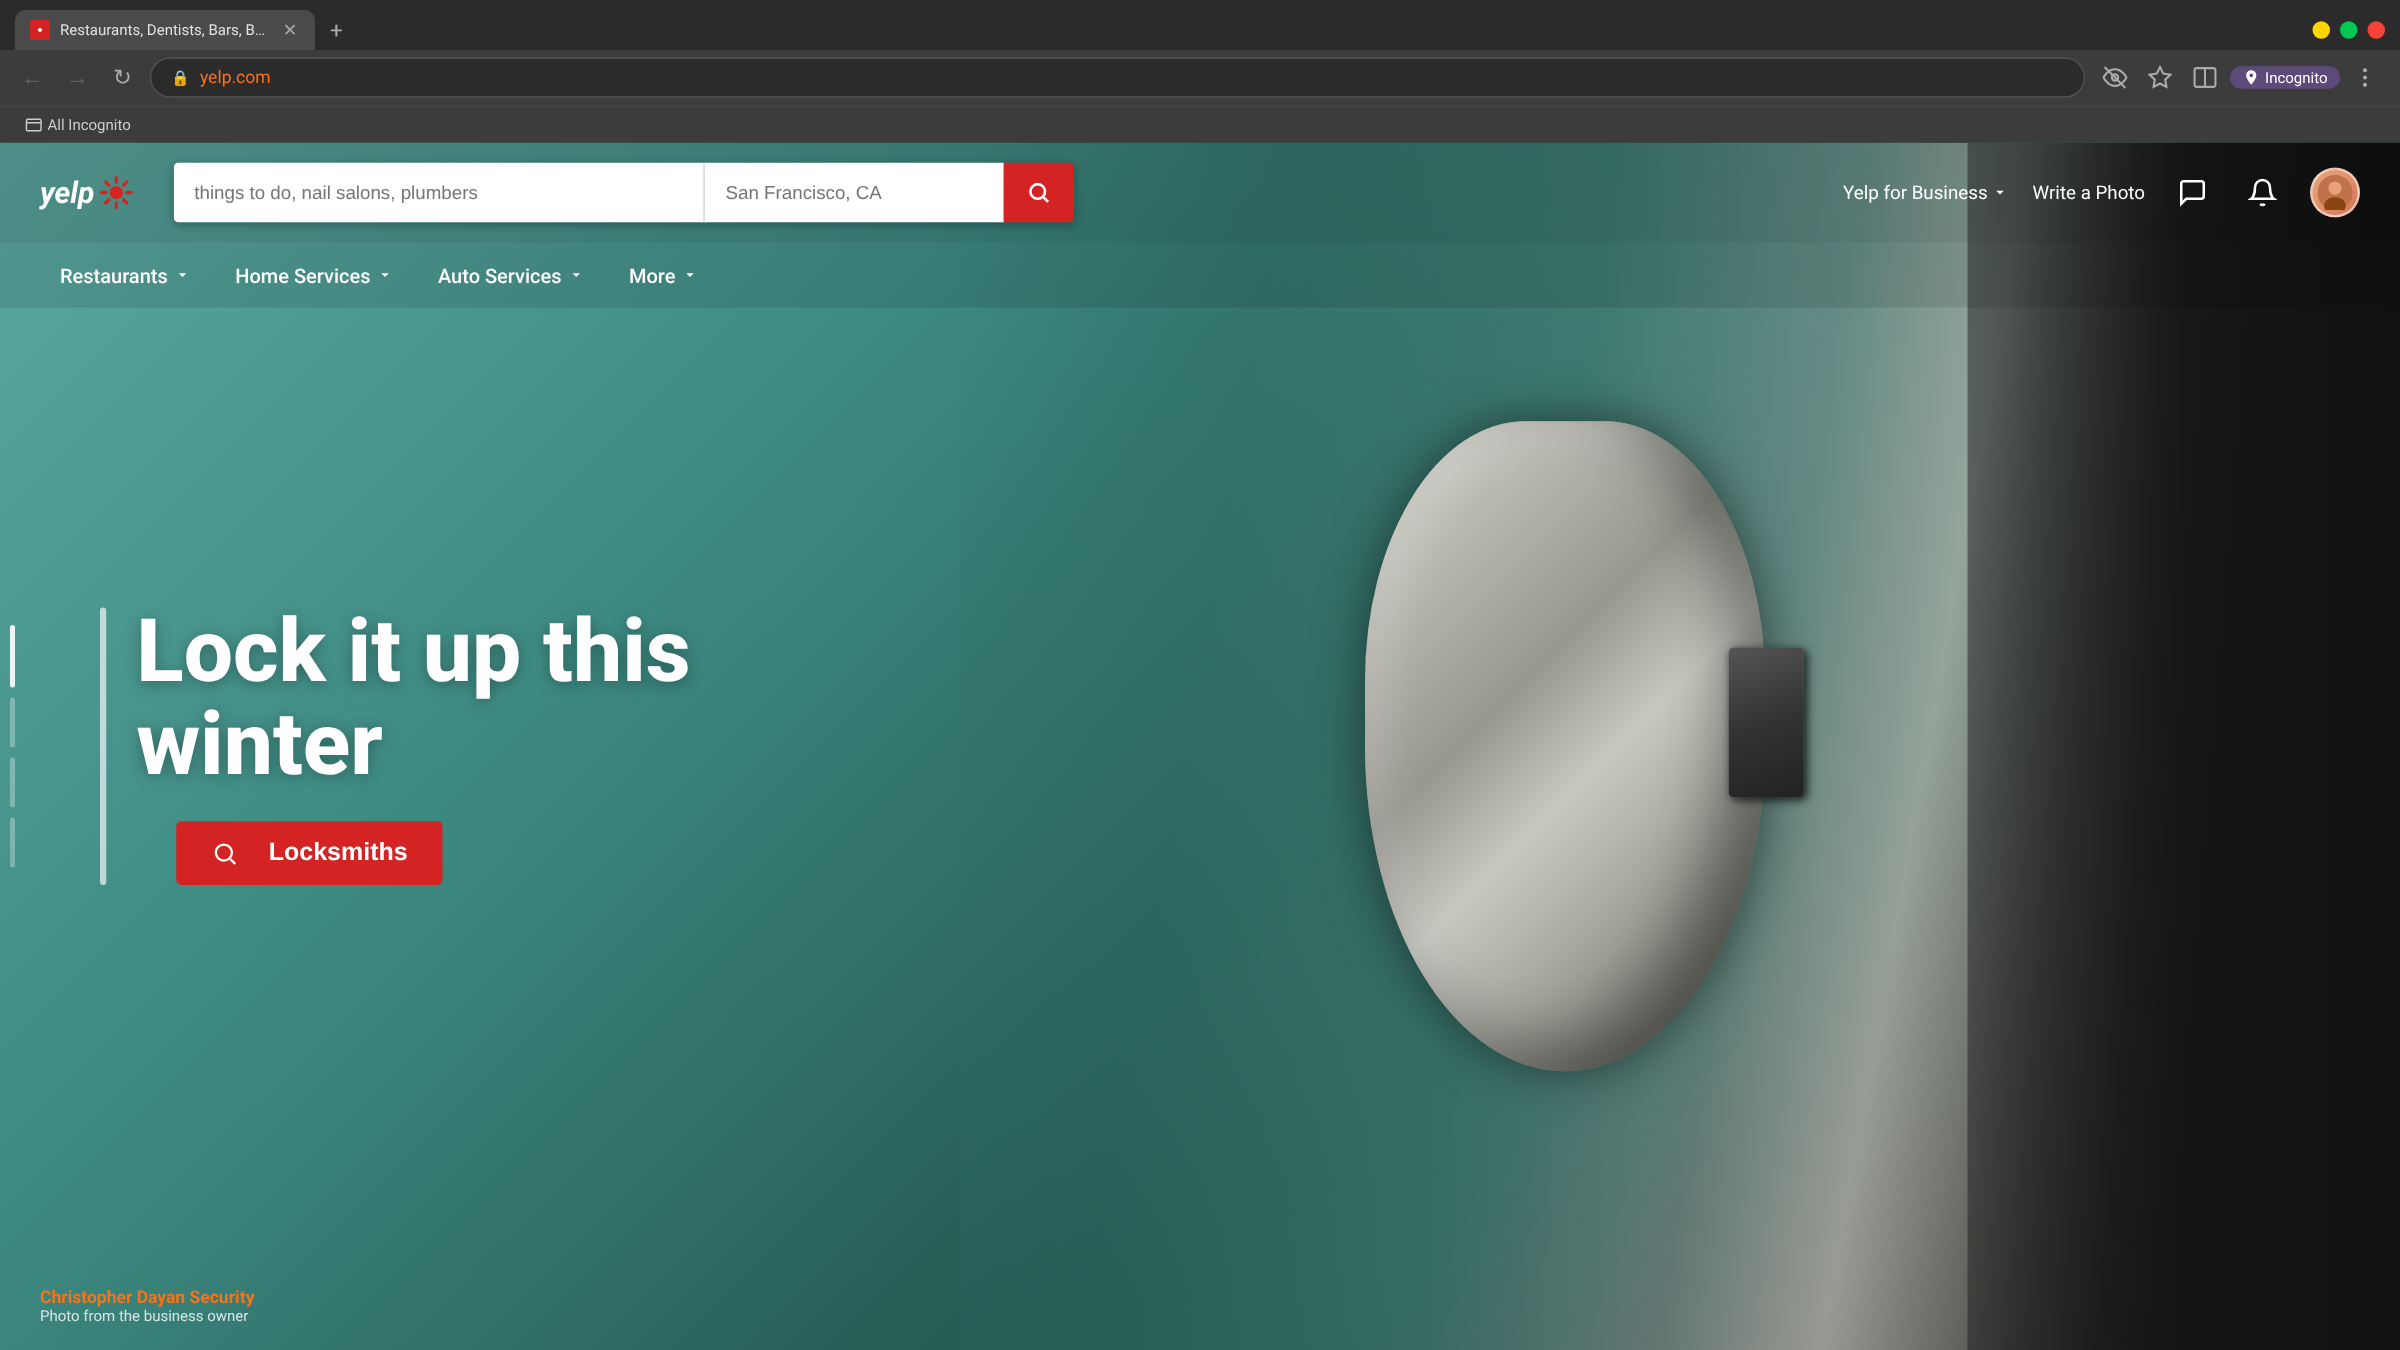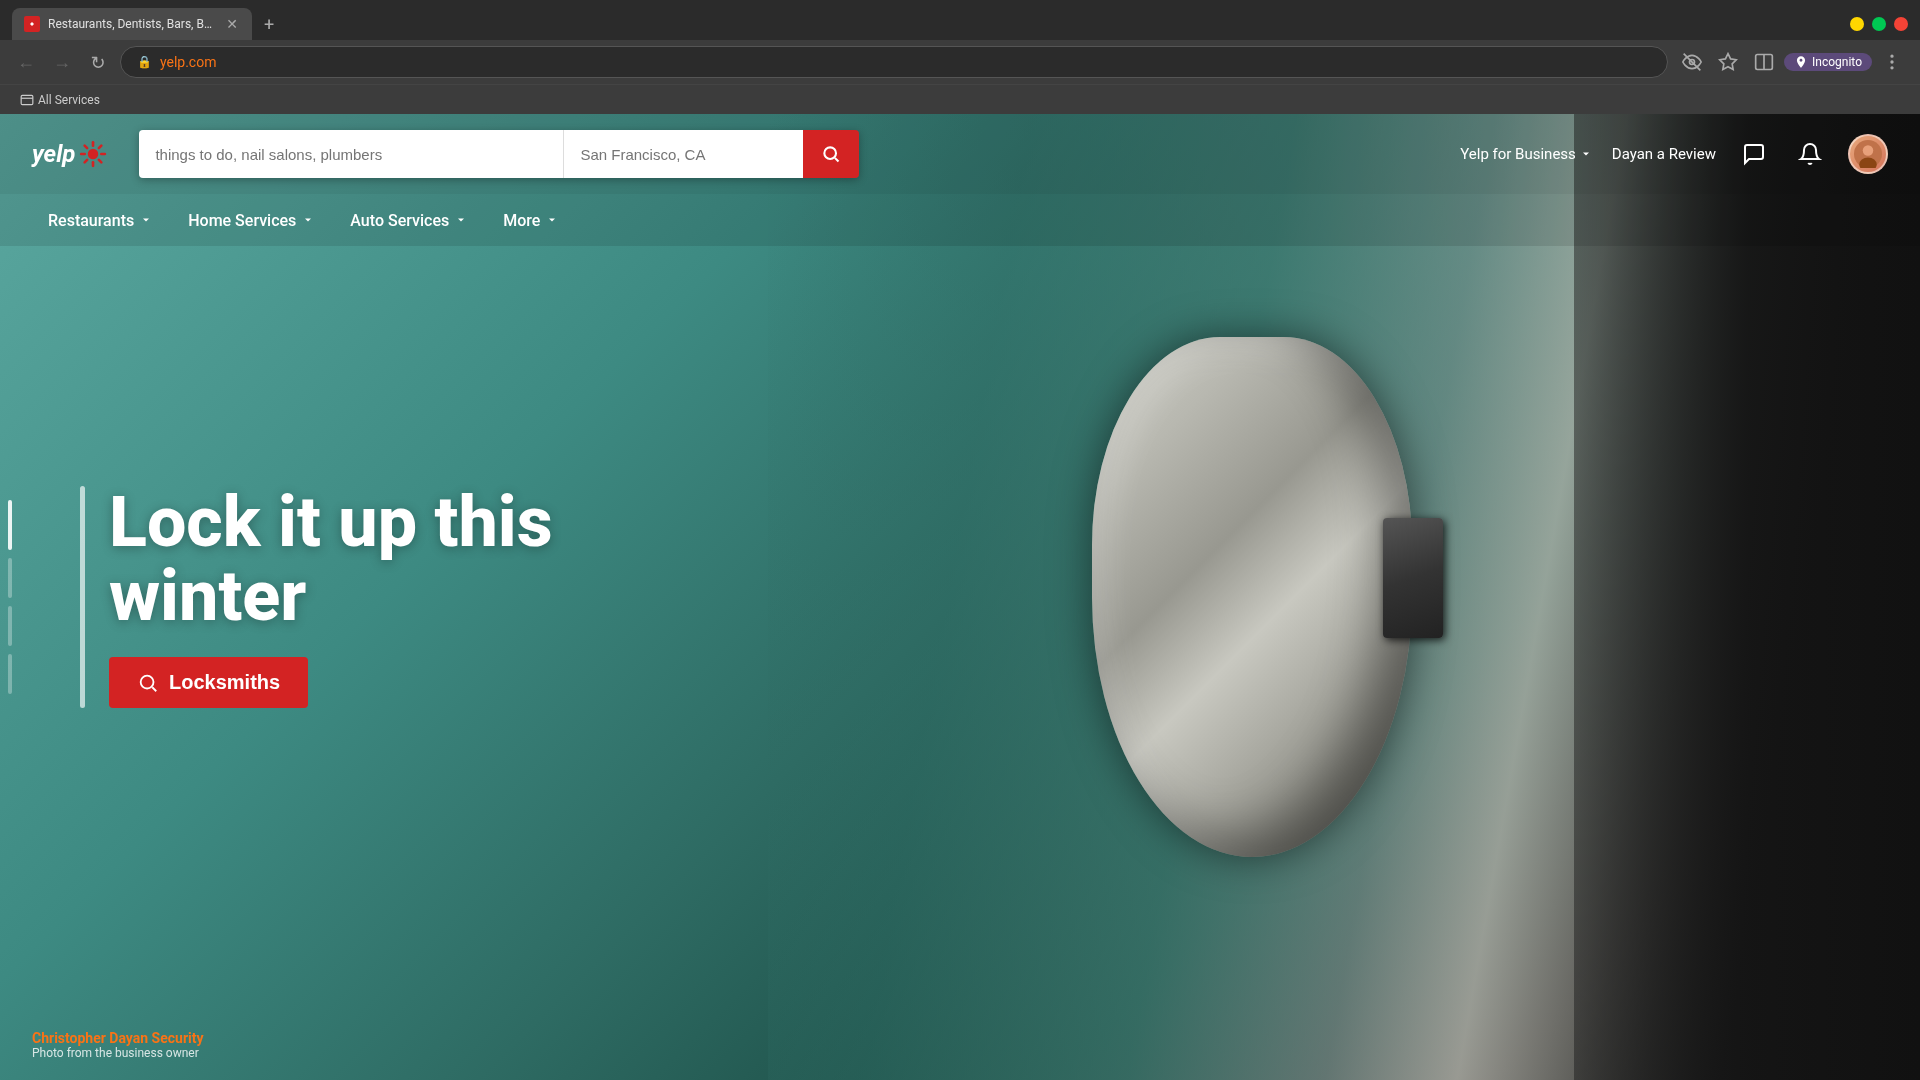--- a/index.html
+++ b/index.html
@@ -304,30 +304,31 @@
       font-weight: 500;
       padding: 8px 16px;
       border-radius: 4px;
       cursor: pointer;
       white-space: nowrap;
       justify-content: flex-end;
     }
     .locksmiths-btn {
       display: inline-flex;
       align-items: center;
-      gap: 10px;
+      gap: 24px;
       background: #d32323;
       color: white;
       font-size: 20px;
       font-weight: 600;
       padding: 14px 28px;
       border-radius: 4px;
       cursor: pointer;
       border: none;
       text-decoration: none;
+      margin-left: 32px;
     }
 
     
     .slide-indicators {
       position: absolute;
       left: 16px;
       top: 50%;
       transform: translateY(-50%);
       z-index: 10;
       display: flex;
@@ -447,21 +448,21 @@
       </div>
     </div>
   </div>
 
   <div class="bookmarks-bar">
     <div class="bookmarks-item">
       <svg width="14" height="14" viewBox="0 0 24 24" fill="none" stroke="#ccc" stroke-width="2">
           <rect x="2" y="4" width="20" height="16" rx="2"></rect>
           <path d="M2 9h20"></path>
         </svg>
-      <span>All Services</span>
+      <span>All Incognito</span>
     </div>
   </div>
 </div>
 
 <div class="yelp-page">
 
   <div class="hero-bg"></div>
 
   <div class="lock-visual">
 
@@ -505,21 +506,21 @@
     </div>
 
     <div class="header-actions">
       <div class="yelp-for-business">
         <span>Yelp for Business</span>
         <svg width="12" height="12" viewBox="0 0 24 24" fill="white">
             <path d="M6 9l6 6 6-6"></path>
           </svg>
       </div>
       <div class="write-review">
-        <span>Dayan a Review</span>
+        <span>Write a Photo</span>
       </div>
       <div class="header-icon-btn">
         <svg width="24" height="24" viewBox="0 0 24 24" fill="none" stroke="white" stroke-width="2">
             <path d="M21 15a2 2 0 0 1-2 2H7l-4 4V5a2 2 0 0 1 2-2h14a2 2 0 0 1 2 2z"></path>
           </svg>
       </div>
       <div class="header-icon-btn">
         <svg width="24" height="24" viewBox="0 0 24 24" fill="none" stroke="white" stroke-width="2">
             <path d="M18 8A6 6 0 0 0 6 8c0 7-3 9-3 9h18s-3-2-3-9"></path>
             <path d="M13.73 21a2 2 0 0 1-3.46 0"></path>

